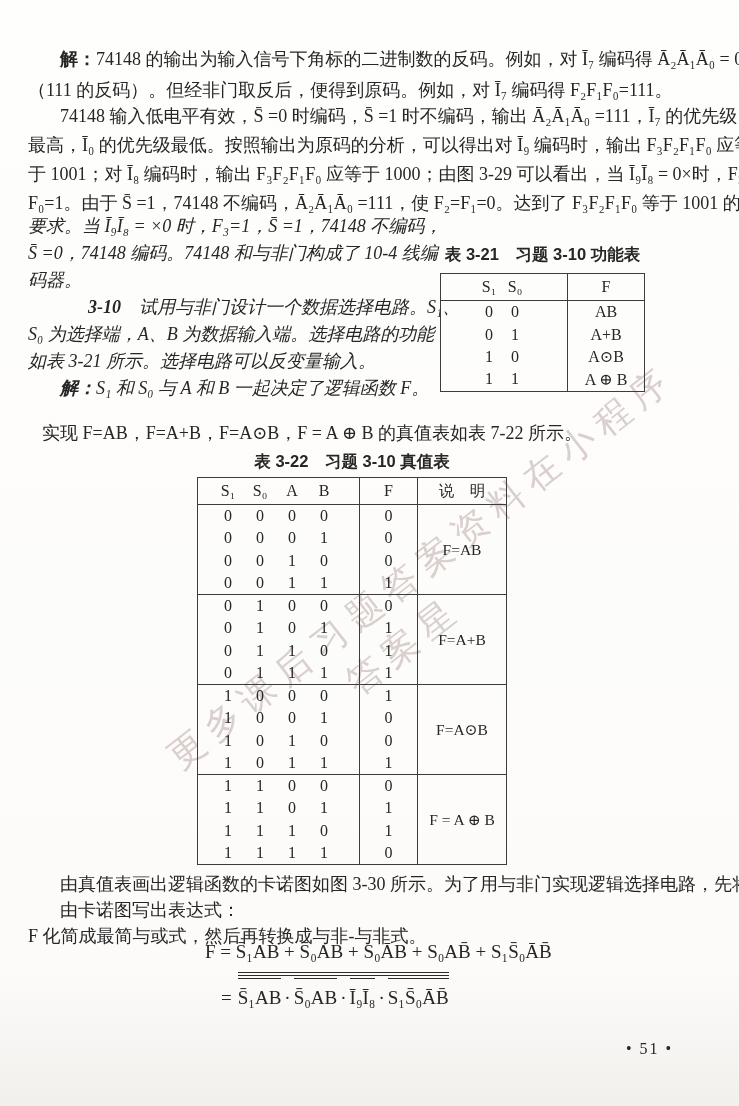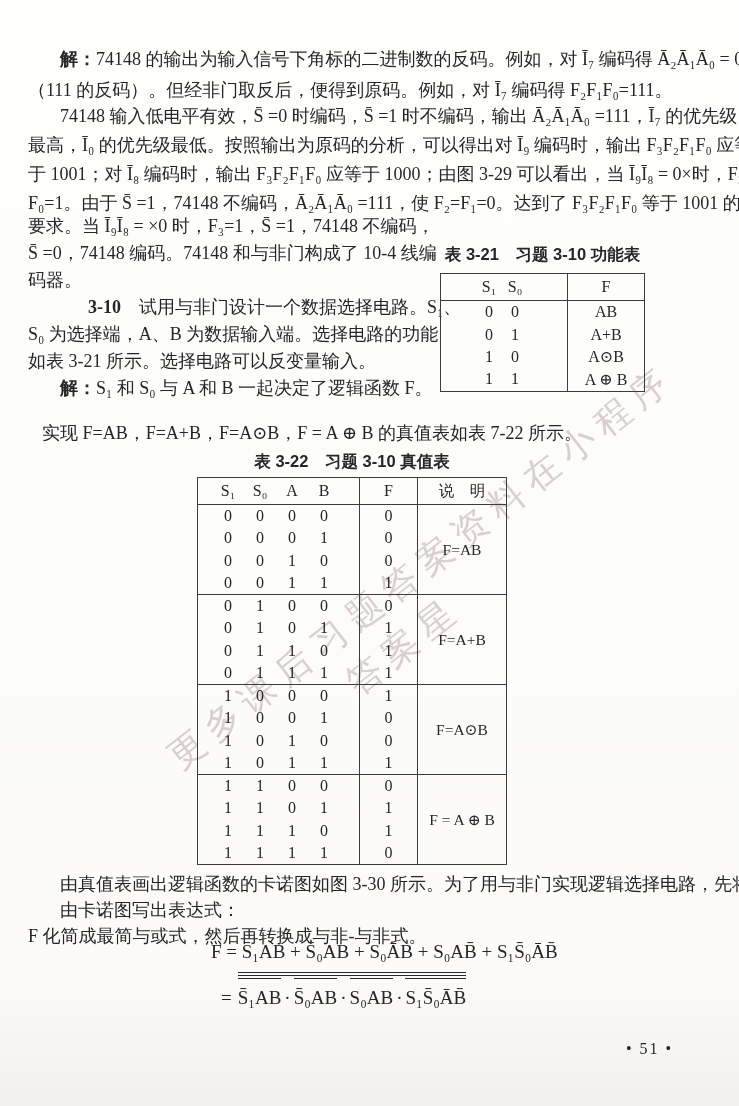--- a/index.html
+++ b/index.html
@@ -5,21 +5,21 @@
   html,body{margin:0;padding:0;}
   body{width:739px;height:1106px;background:#ffffff;font-family:"Liberation Serif","DejaVu Serif",serif;}
   .page{position:relative;width:739px;height:1106px;overflow:hidden;color:#262626;
         background:linear-gradient(180deg,#fefefd 0%,#fcfbf9 88%,#f1f0ed 100%);}
   .line{white-space:nowrap;font-size:18px;}
   .bold{font-weight:bold;}
   .indent{padding-left:32px;}
   .blk{position:absolute;left:28px;right:26px;}
   #p1 .line{line-height:31px;}
   #p2full .line{line-height:29px;}
-  #narrow{width:410px;}
+  #narrow{width:410px;font-style:italic;}
   #narrow .line{line-height:27px;}
   #p6 .line{line-height:26px;}
   
   .wm{position:absolute;font-family:"Liberation Sans","DejaVu Sans",sans-serif;
       color:rgba(187,170,168,0.55);font-size:36px;letter-spacing:9px;white-space:nowrap;
       transform:rotate(-38deg);transform-origin:0 0;pointer-events:none;}
   
   #box321{position:absolute;left:440px;top:244px;width:205px;}
   .cap{font-family:"Liberation Sans","DejaVu Sans",sans-serif;font-weight:bold;font-size:16.5px;
        text-align:center;white-space:nowrap;}
@@ -40,21 +40,21 @@
         box-sizing:border-box;align-items:center;justify-items:center;}
   .c-f{width:57px;border-left:1px solid #3c3c3c;border-right:1px solid #3c3c3c;
        display:grid;grid-template-columns:1fr;align-items:center;justify-items:center;}
   .c-note{flex:1;display:flex;align-items:center;justify-content:center;font-size:15.5px;}
   .t322-group{display:flex;height:89px;border-bottom:1px solid #3c3c3c;}
   .t322-group:last-child{border-bottom:none;}
   .t322-group .c-in{grid-auto-rows:22.25px;}
   .t322-group .c-f{grid-auto-rows:22.25px;}
   
   .formula{position:absolute;white-space:nowrap;font-size:19px;color:#262626;}
-  #formula1{left:211px;top:941px;}
+  #formula1{left:205px;top:941px;}
   #formula2{left:205px;top:972px;}
   #formula2 .eq{margin-right:6px;margin-left:16px;}
   .ov{border-top:1.3px solid #2a2a2a;padding-top:8px;display:inline-block;line-height:1.15;}
   .ov2{border-top:1.3px solid #2a2a2a;padding-top:2px;display:inline-block;}
   .ov2b{border-top:1.3px solid #2a2a2a;padding-top:2px;display:inline-block;}
   .f-sep{padding:0 3px;}
   #pagenum{position:absolute;left:626px;top:1040px;font-size:16px;letter-spacing:2px;}
 </style>
 </head>
 <body>
@@ -268,18 +268,18 @@
   </div>
 
   <div class="blk" id="p6" style="top:871px;">
     <div class="line indent">由真值表画出逻辑函数的卡诺图如图 3-30 所示。为了用与非门实现逻辑选择电路，先将</div>
     <div class="line indent">由卡诺图写出表达式：</div>
     <div class="line">F 化简成最简与或式，然后再转换成与非-与非式。</div>
   </div>
 
   <div class="formula" id="formula1">F = S̄₁AB + S̄₀AB + S₀ĀB + S₀AB̄ + S₁S̄₀ĀB̄</div>
   <div class="formula" id="formula2">
-    <span class="eq">=</span><span class="ov2"><span class="ov2b" id="f-terms"><span class="ov">S̄₁AB</span><span class="f-sep">·</span><span class="ov">S̄₀AB</span><span class="f-sep">·</span><span class="ov">S₀AB</span><span class="f-sep">·</span><span class="ov">S₁S̄₀ĀB̄</span></span></span>
+    <span class="eq">=</span><span class="ov2"><span class="ov2b" id="f-terms"><span class="ov">S̄₁AB</span><span class="f-sep">·</span><span class="ov">S̄₀AB</span><span class="f-sep">·</span><span class="ov">Ī₉Ī₈</span><span class="f-sep">·</span><span class="ov">S₁S̄₀ĀB̄</span></span></span>
   </div>
 
 
   <div id="pagenum">• 51 •</div>
 </div>
 
 </body></html>

